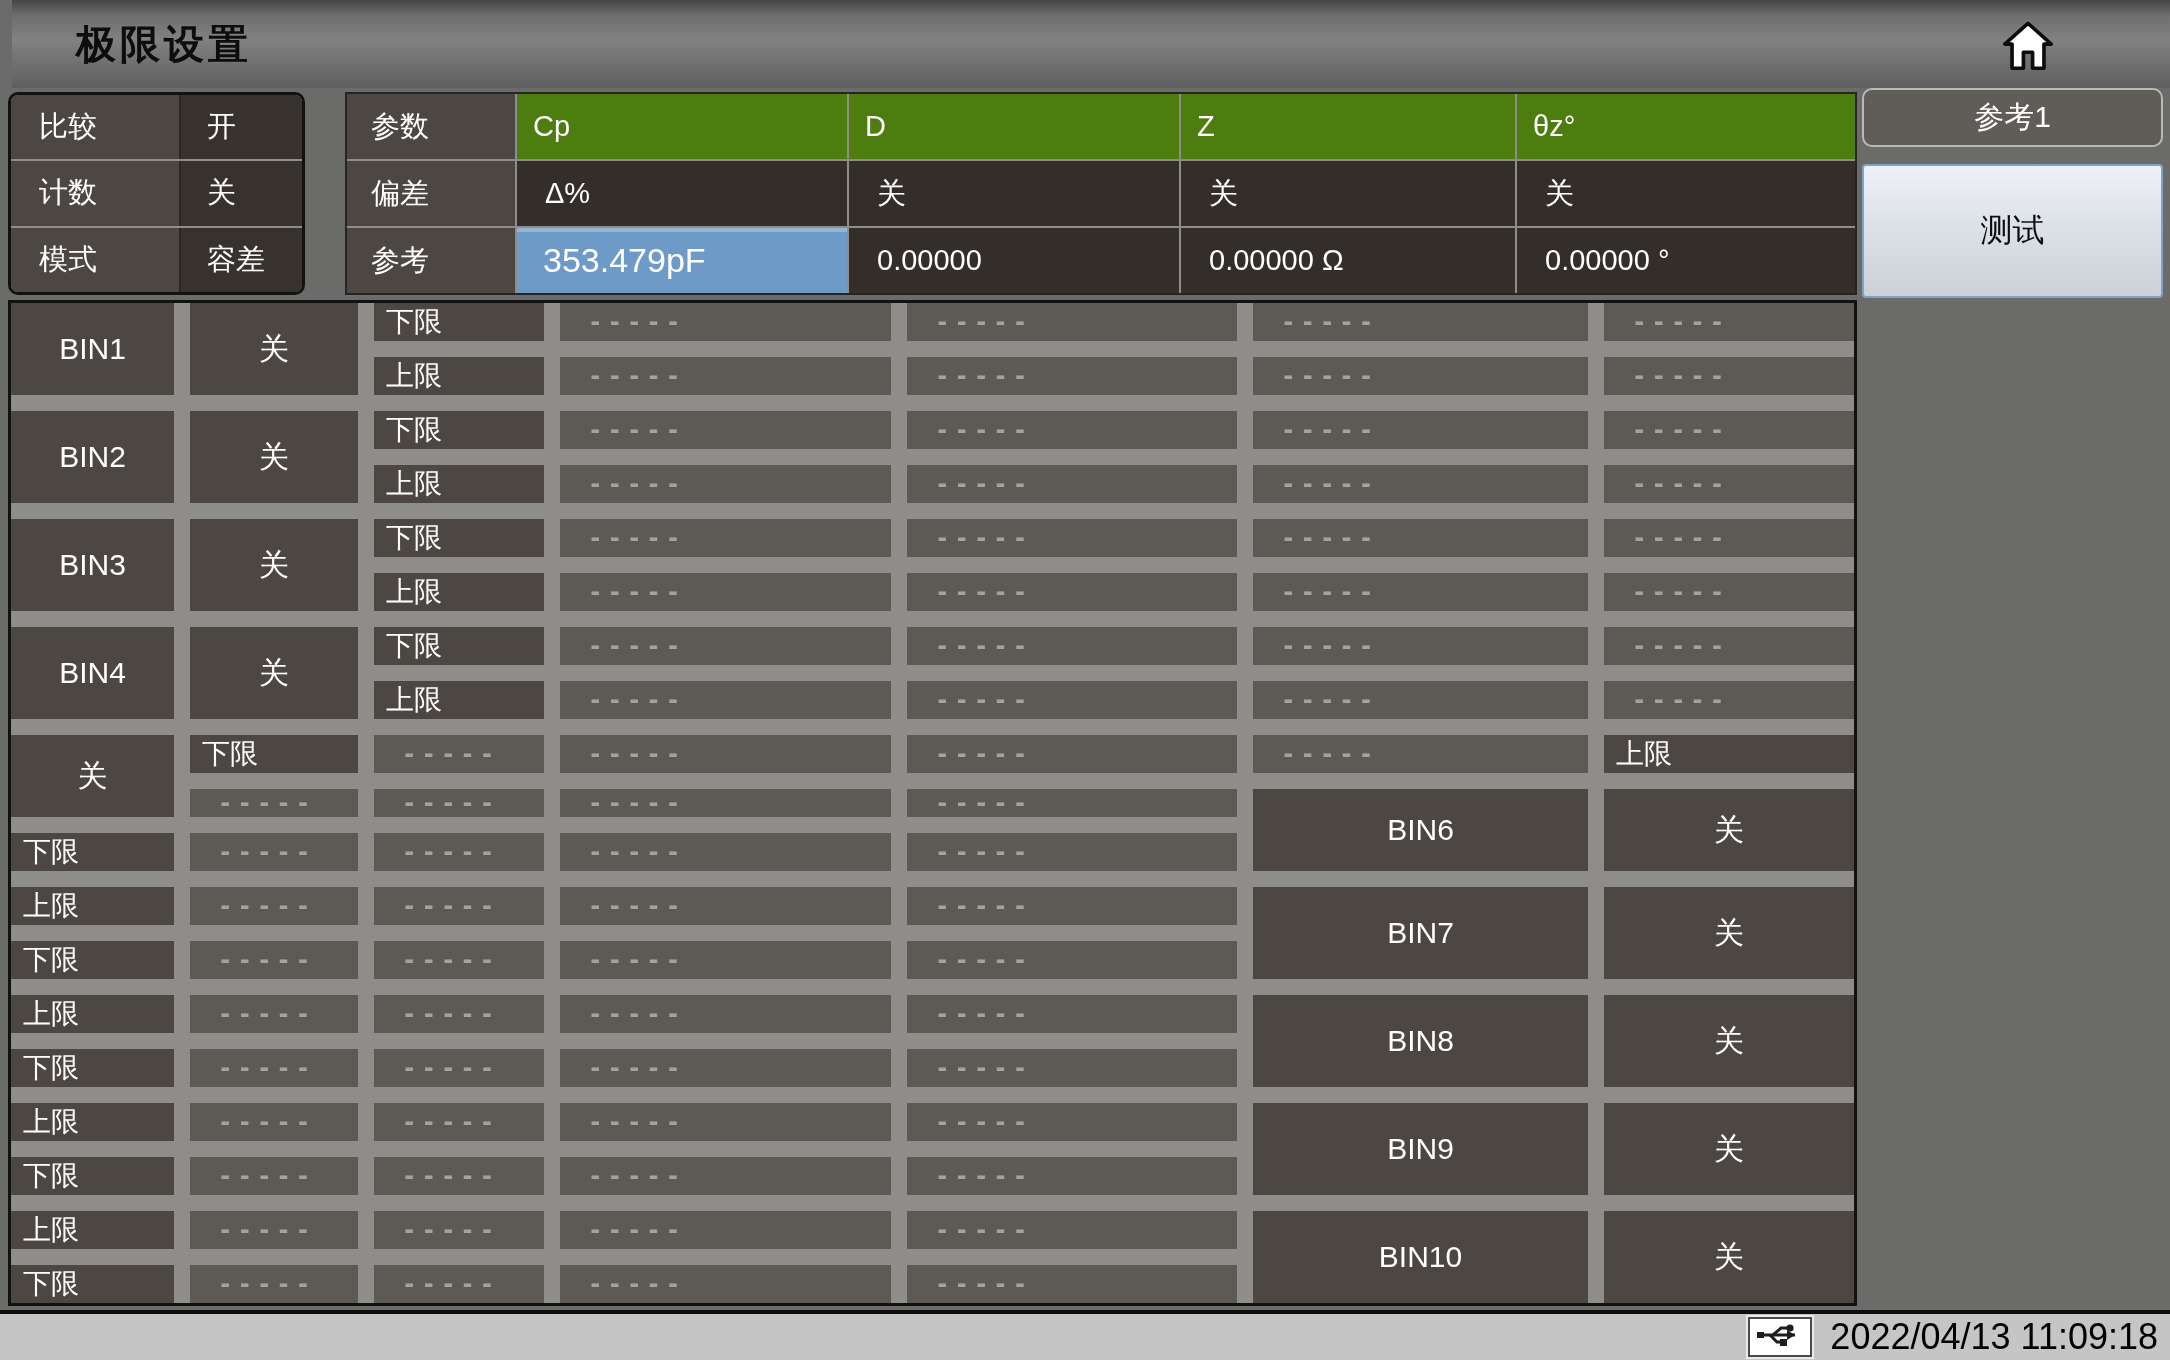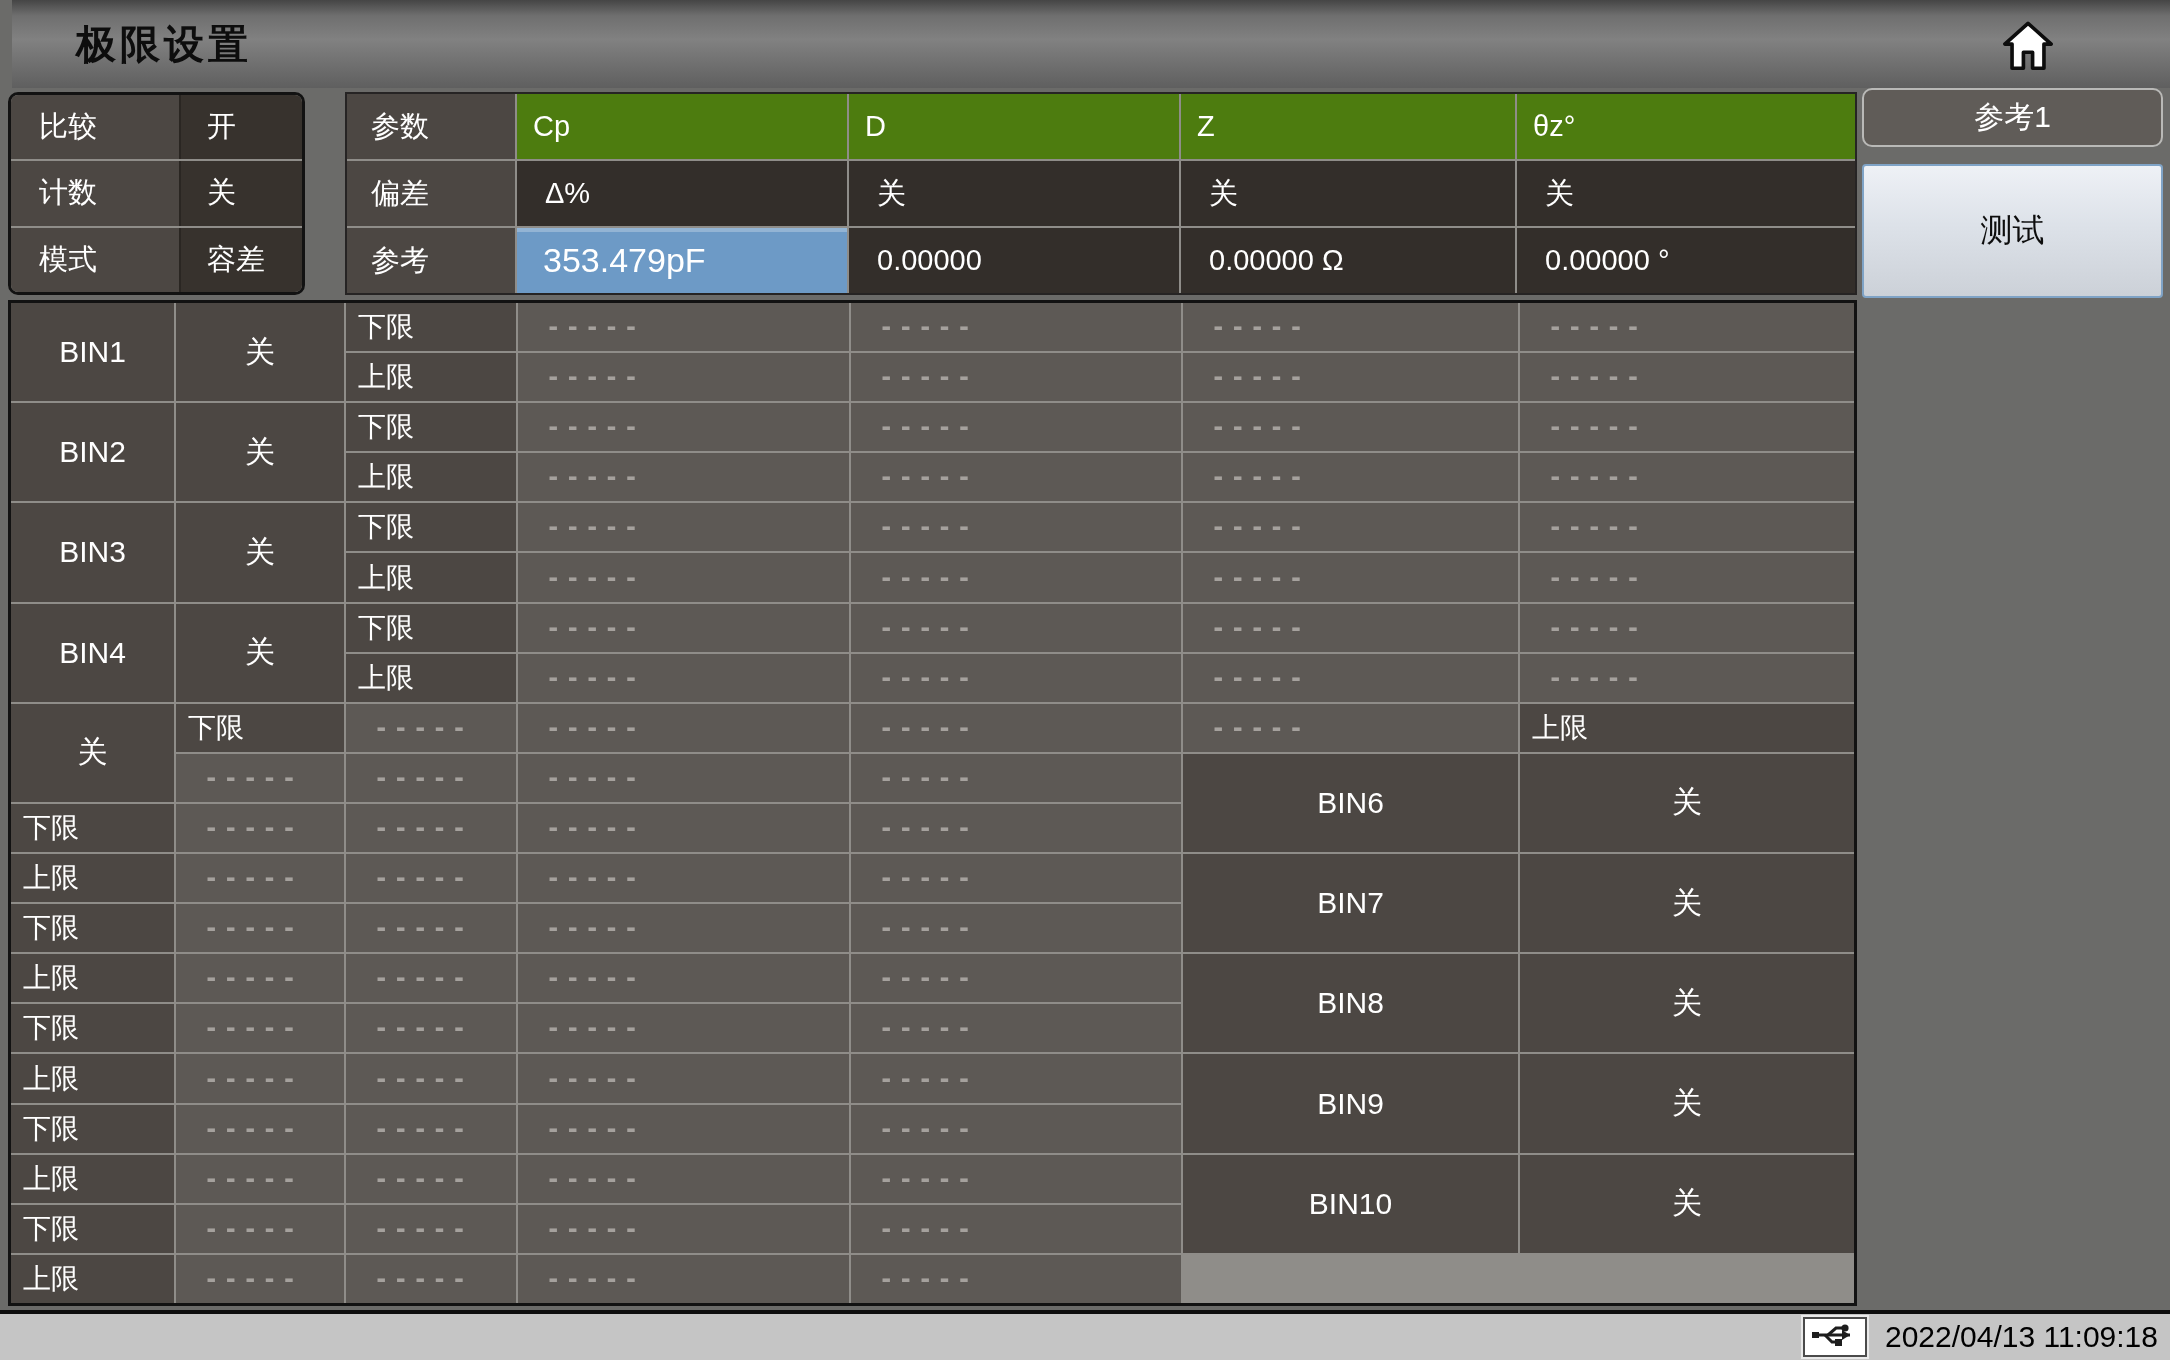--- a/index.html
+++ b/index.html
@@ -65,21 +65,21 @@
     border:2px solid #7fa3c6;border-radius:4px;
     display:flex;align-items:center;justify-content:center;
     color:#0d0d0d;font-size:32px;cursor:pointer;
   }
 
   
   .bin-table{
     position:absolute;left:8px;top:300px;width:1849px;height:1006px;
     border:3px solid #121212;
     display:grid;grid-template-columns:163px 168px 170px 331px 330px 335px 1fr;
-    grid-template-rows:repeat(20,1fr);gap:2px;background:#8f8d89;
+    grid-template-rows:repeat(20,1fr);gap:16px;background:#8f8d89;
   }
   .bin-name,.bin-state{
     grid-row:span 2;background:#4c4743;
     display:flex;align-items:center;justify-content:center;font-size:30px;
   }
   .limit-label{background:#4c4743;padding-left:12px;font-size:28px;}
   .limit-value{
     background:#5d5955;color:#a5a19d;padding-left:28px;
     font-family:"DejaVu Sans Mono","Liberation Mono",monospace;
     font-size:24px;font-weight:bold;letter-spacing:5px;
@@ -89,21 +89,21 @@
   .statusbar{
     position:absolute;left:0;top:1310px;width:2170px;height:50px;
     background:#c5c5c5;border-top:4px solid #0d0d0d;
     display:flex;align-items:center;justify-content:flex-end;
   }
   .usb-box{
     width:64px;height:40px;background:#fff;border:2px solid #4a4a4a;
     box-shadow:0 0 0 2px #e9e9e9;display:flex;align-items:center;justify-content:center;
     margin-right:18px;
   }
-  .datetime{color:#000;font-size:30px;margin-right:12px;white-space:nowrap;}
+  .datetime{color:#000;font-size:36px;margin-right:12px;white-space:nowrap;}
 </style>
 </head>
 <body>
 
 <div id="screen">
 
   <div class="titlebar">
     <div class="title">极限设置</div>
     <button class="home-btn">
       <span>

